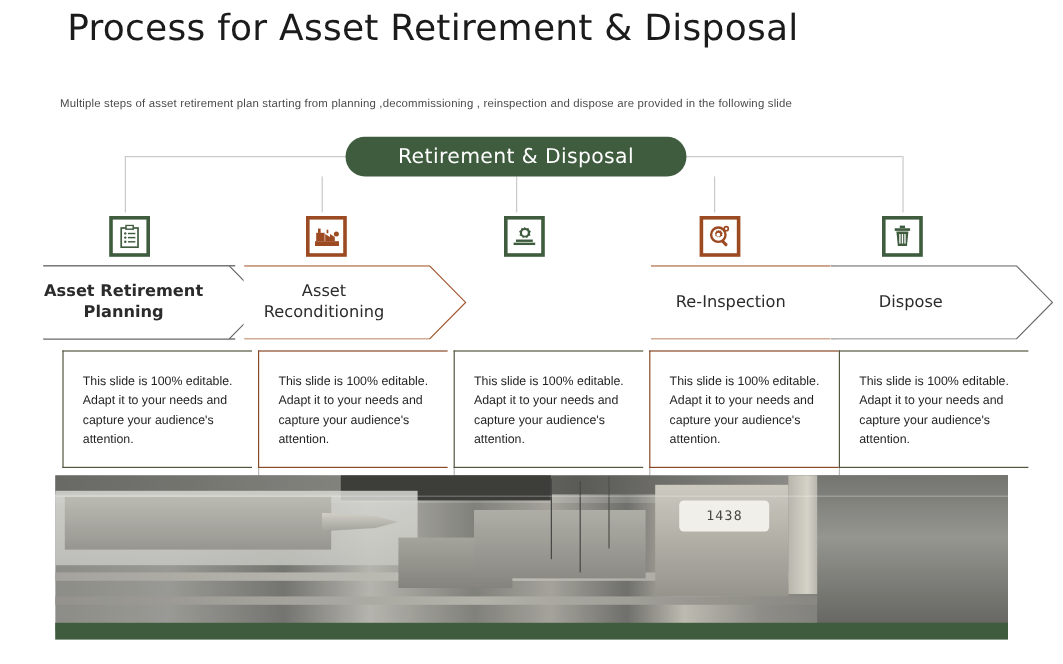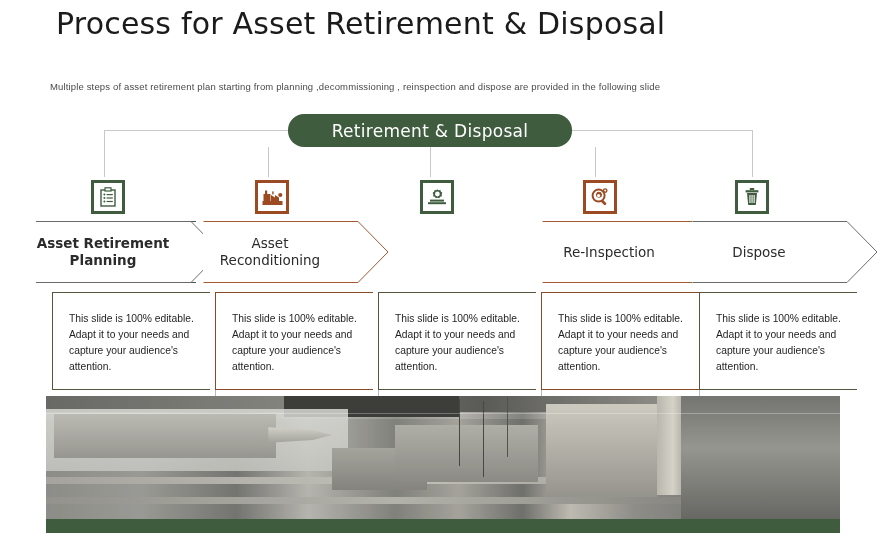--- a/index.html
+++ b/index.html
@@ -242,20 +242,23 @@
     <div class="headstock"></div>
     <div class="spindle"></div>
     <div class="bedrail"></div>
     <div class="bedrail2"></div>
     <div class="carriage2"></div>
     <div class="carriage"></div>
     <div class="wire1"></div>
     <div class="wire2"></div>
     <div class="wire3"></div>
     <div class="tailstock"></div>
+    <div class="plate">
+      <span>1438</span>
+    </div>
     <div class="post"></div>
     <div class="rightfloor"></div>
     <div class="hiline"></div>
     <div class="veil"></div>
   </div>
 
   <div class="greenbar"></div>
 </div>
 
 </body></html>

